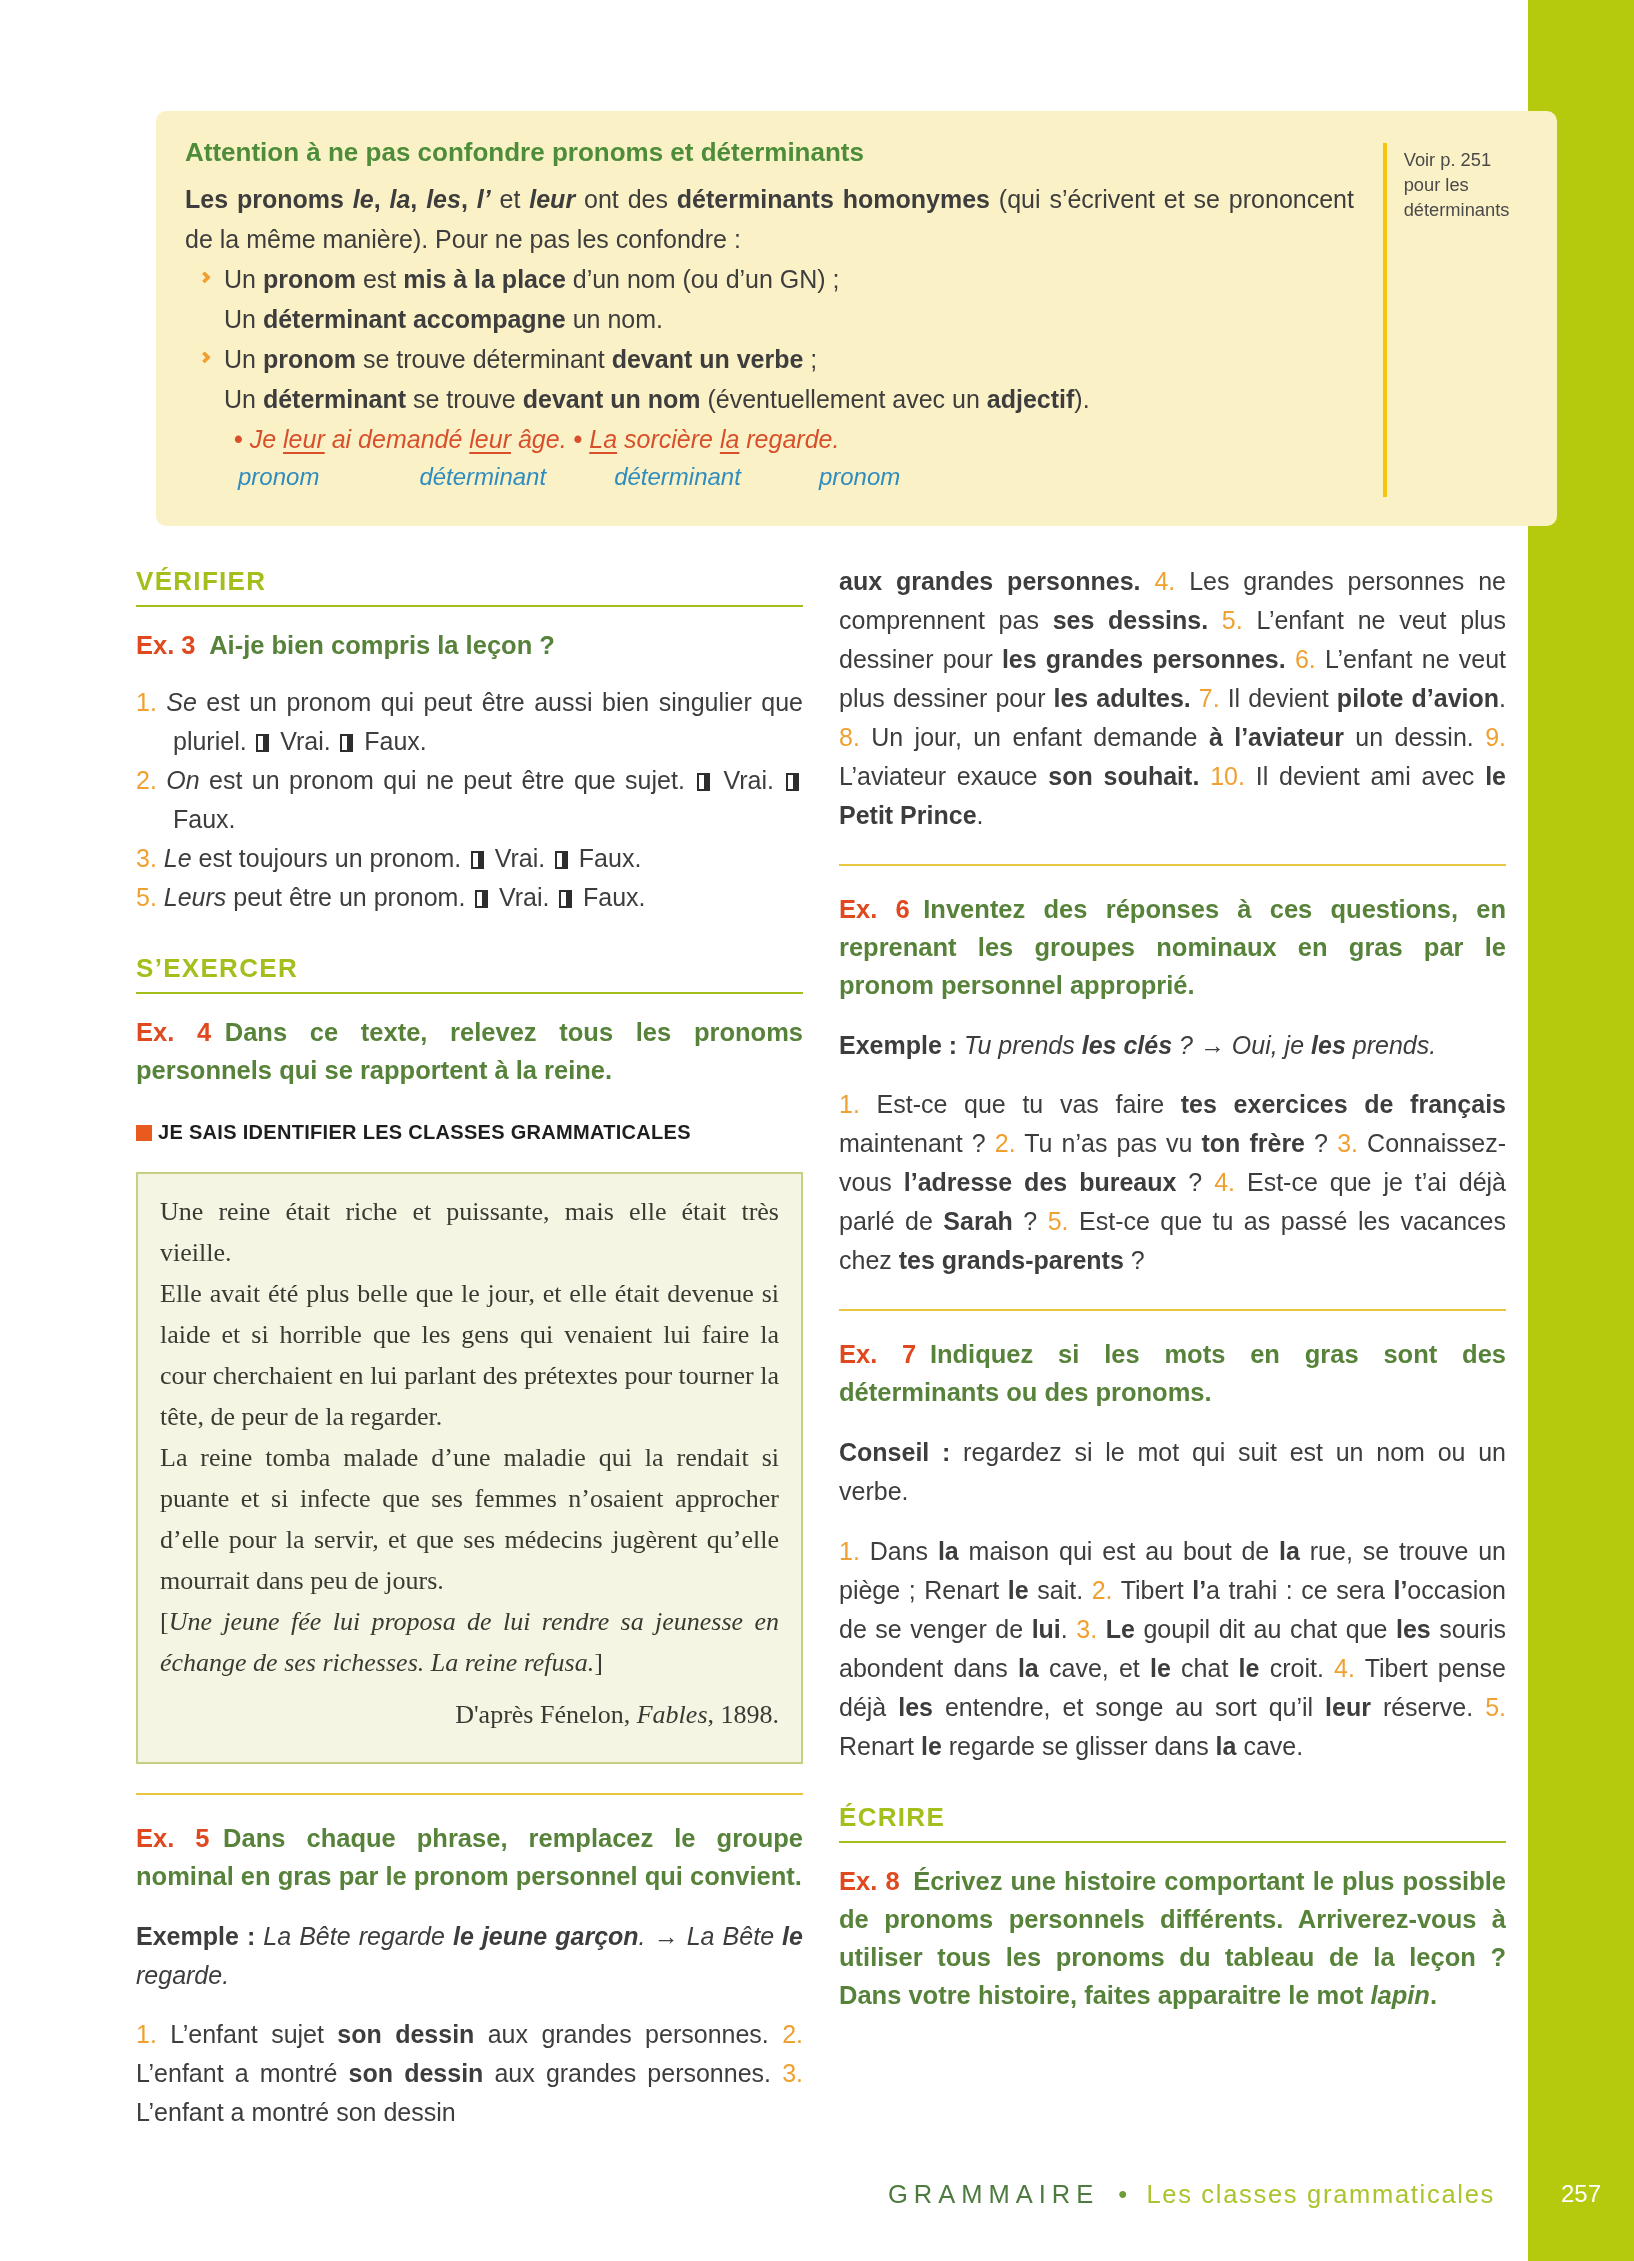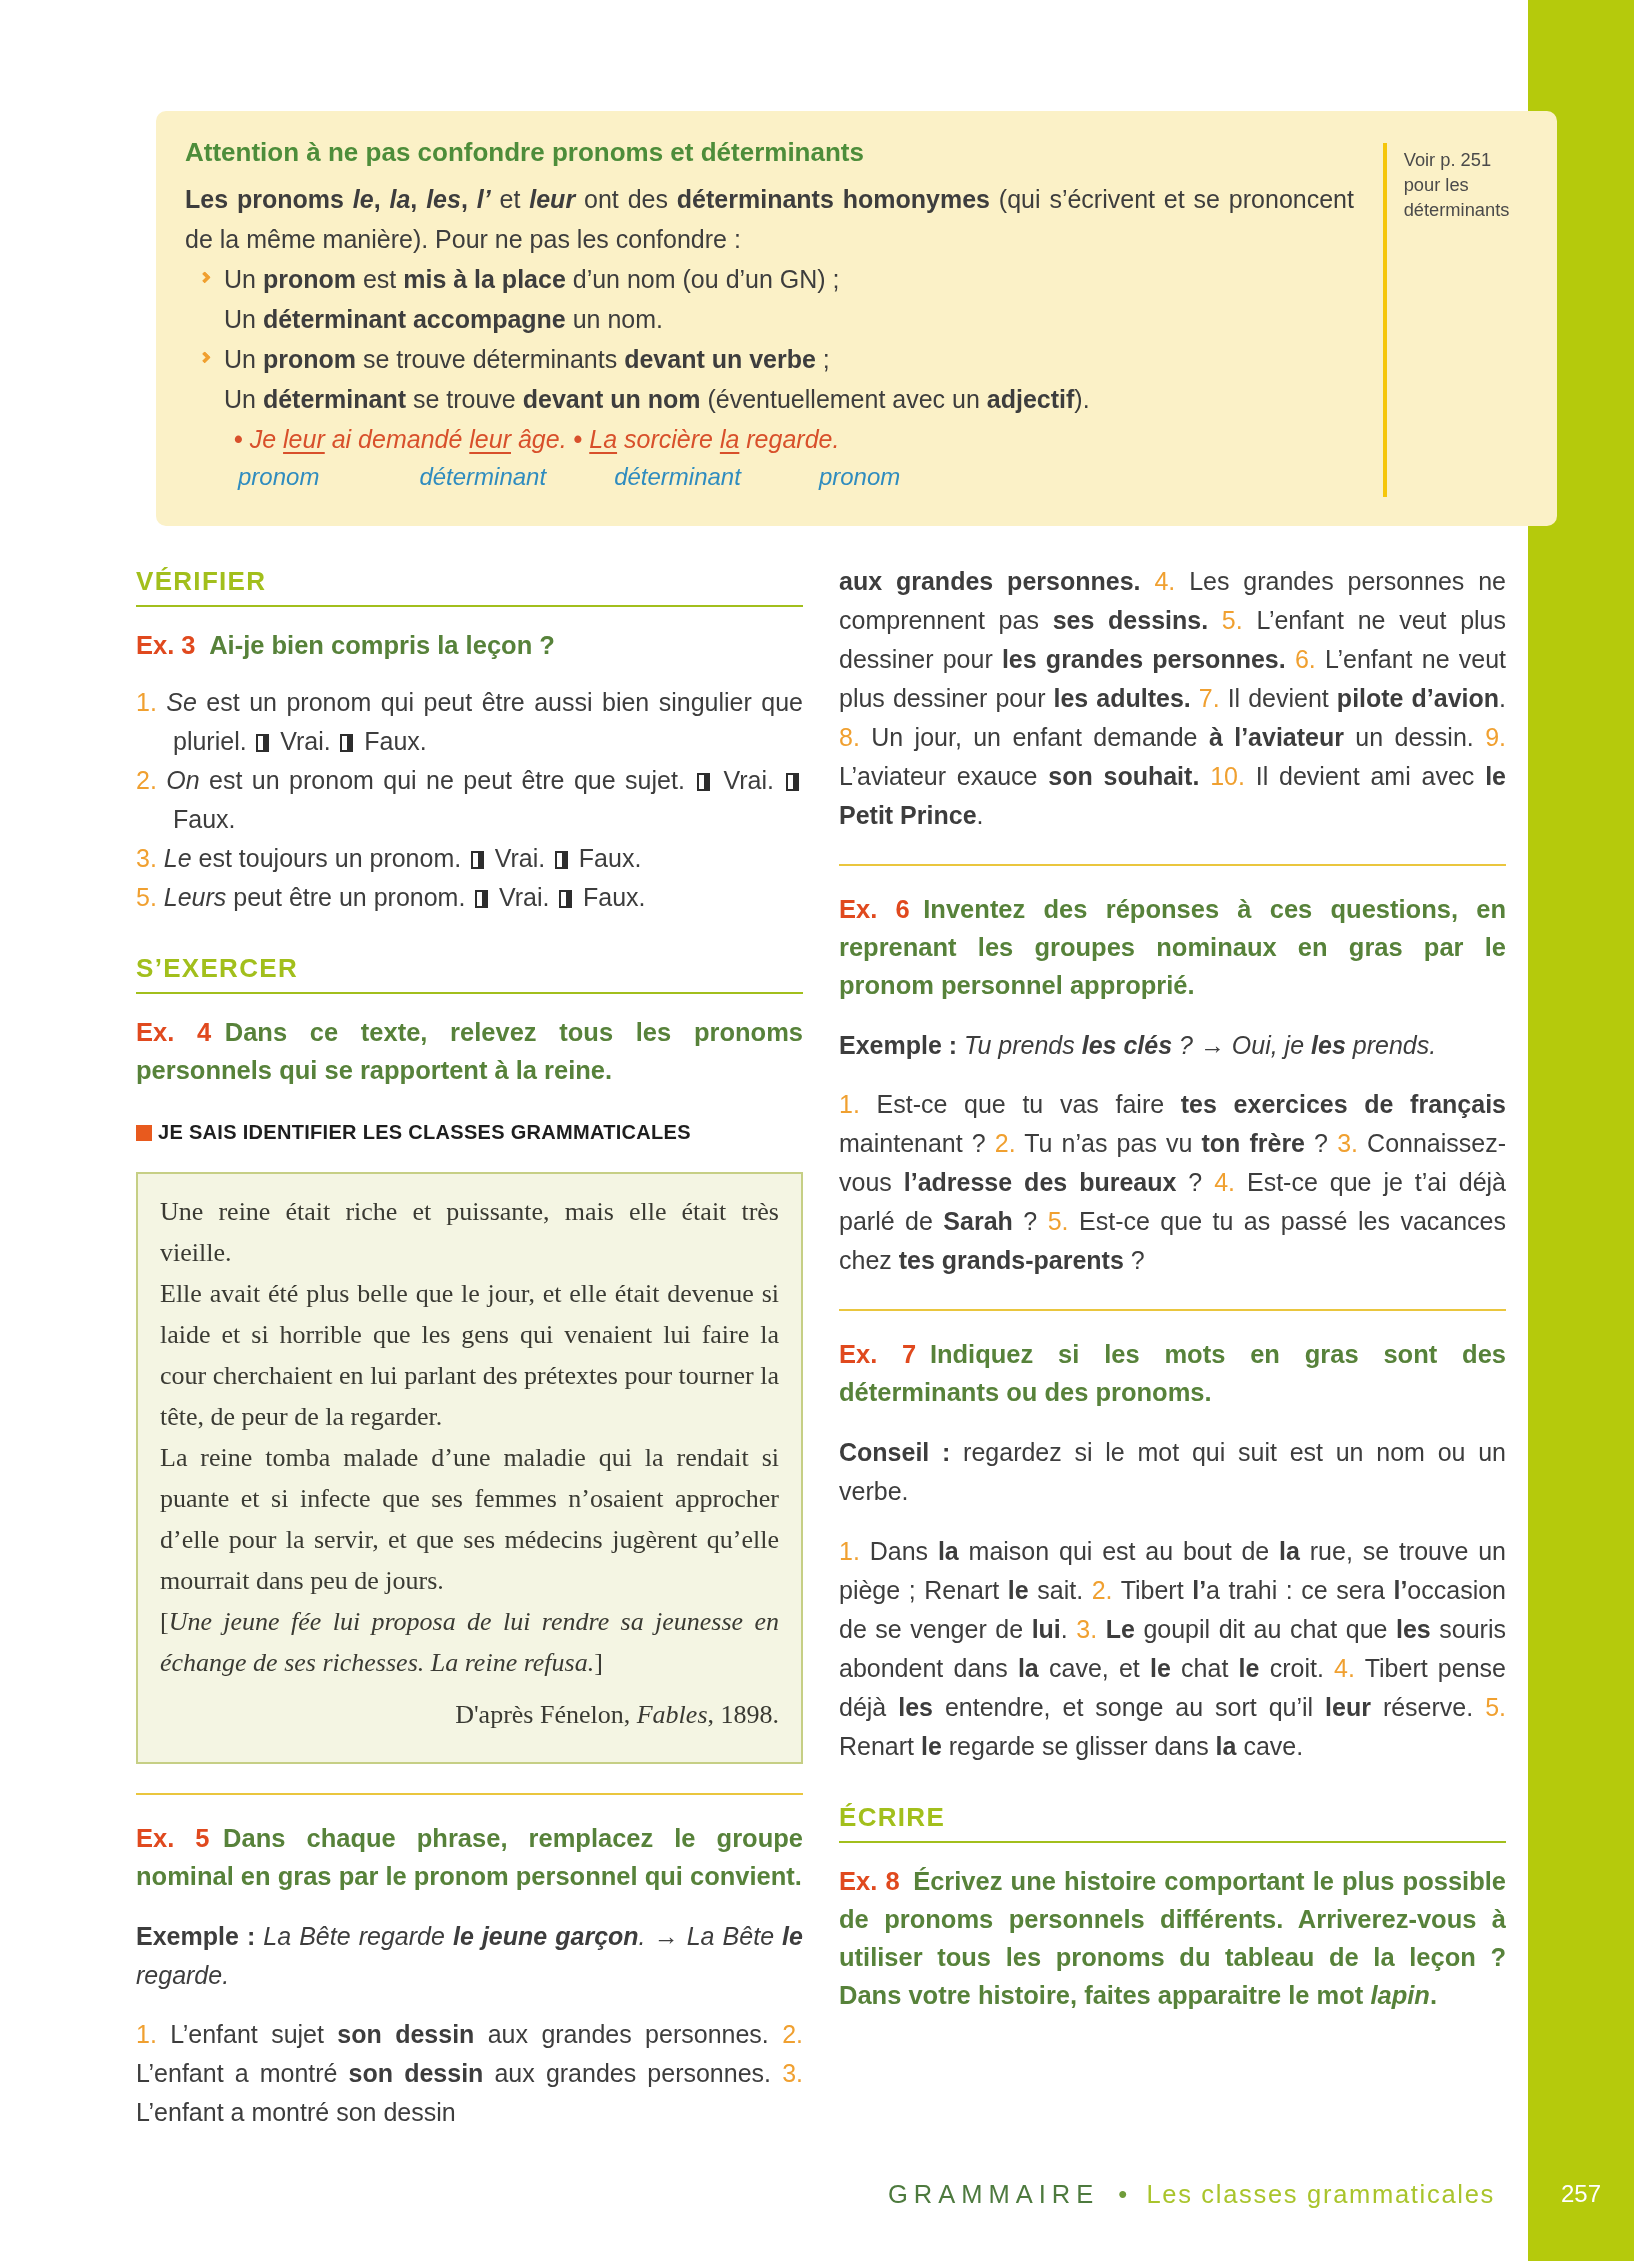--- a/index.html
+++ b/index.html
@@ -93,21 +93,21 @@
       <div>
         <p><span>Un </span><span class="b">pronom</span><span> est </span><span class="b">mis à la place</span><span> d’un nom (ou d’un GN) ;</span></p>
         <p><span>Un </span><span class="b">déterminant accompagne</span><span> un nom.</span></p>
       </div>
     </div>
     <div class="attn-bullet">
       <span class="chev-wrap">
           <span class="chev-icon"></span>
         </span>
       <div>
-        <p><span>Un </span><span class="b">pronom</span><span> se trouve déterminants </span><span class="b">devant un verbe</span><span> ;</span></p>
+        <p><span>Un </span><span class="b">pronom</span><span> se trouve déterminant </span><span class="b">devant un verbe</span><span> ;</span></p>
         <p><span>Un </span><span class="b">déterminant</span><span> se trouve </span><span class="b">devant un nom</span><span> (éventuellement avec un </span><span class="b">adjectif</span><span>).</span></p>
       </div>
     </div>
 
     <p class="attn-example"><span class="red b">• </span><span class="red i">Je </span><span class="red i u">leur</span><span class="red i"> ai demandé </span><span class="red i u">leur</span><span class="red i"> âge. </span><span class="red b">• </span><span class="red i u">La</span><span class="red i"> sorcière </span><span class="red i u">la</span><span class="red i"> regarde.</span></p>
     <div class="attn-labels">
       <span>pronom</span><span>déterminant</span><span>déterminant</span><span>pronom</span>
     </div>
   </div>
   <div class="attn-rule"></div>

